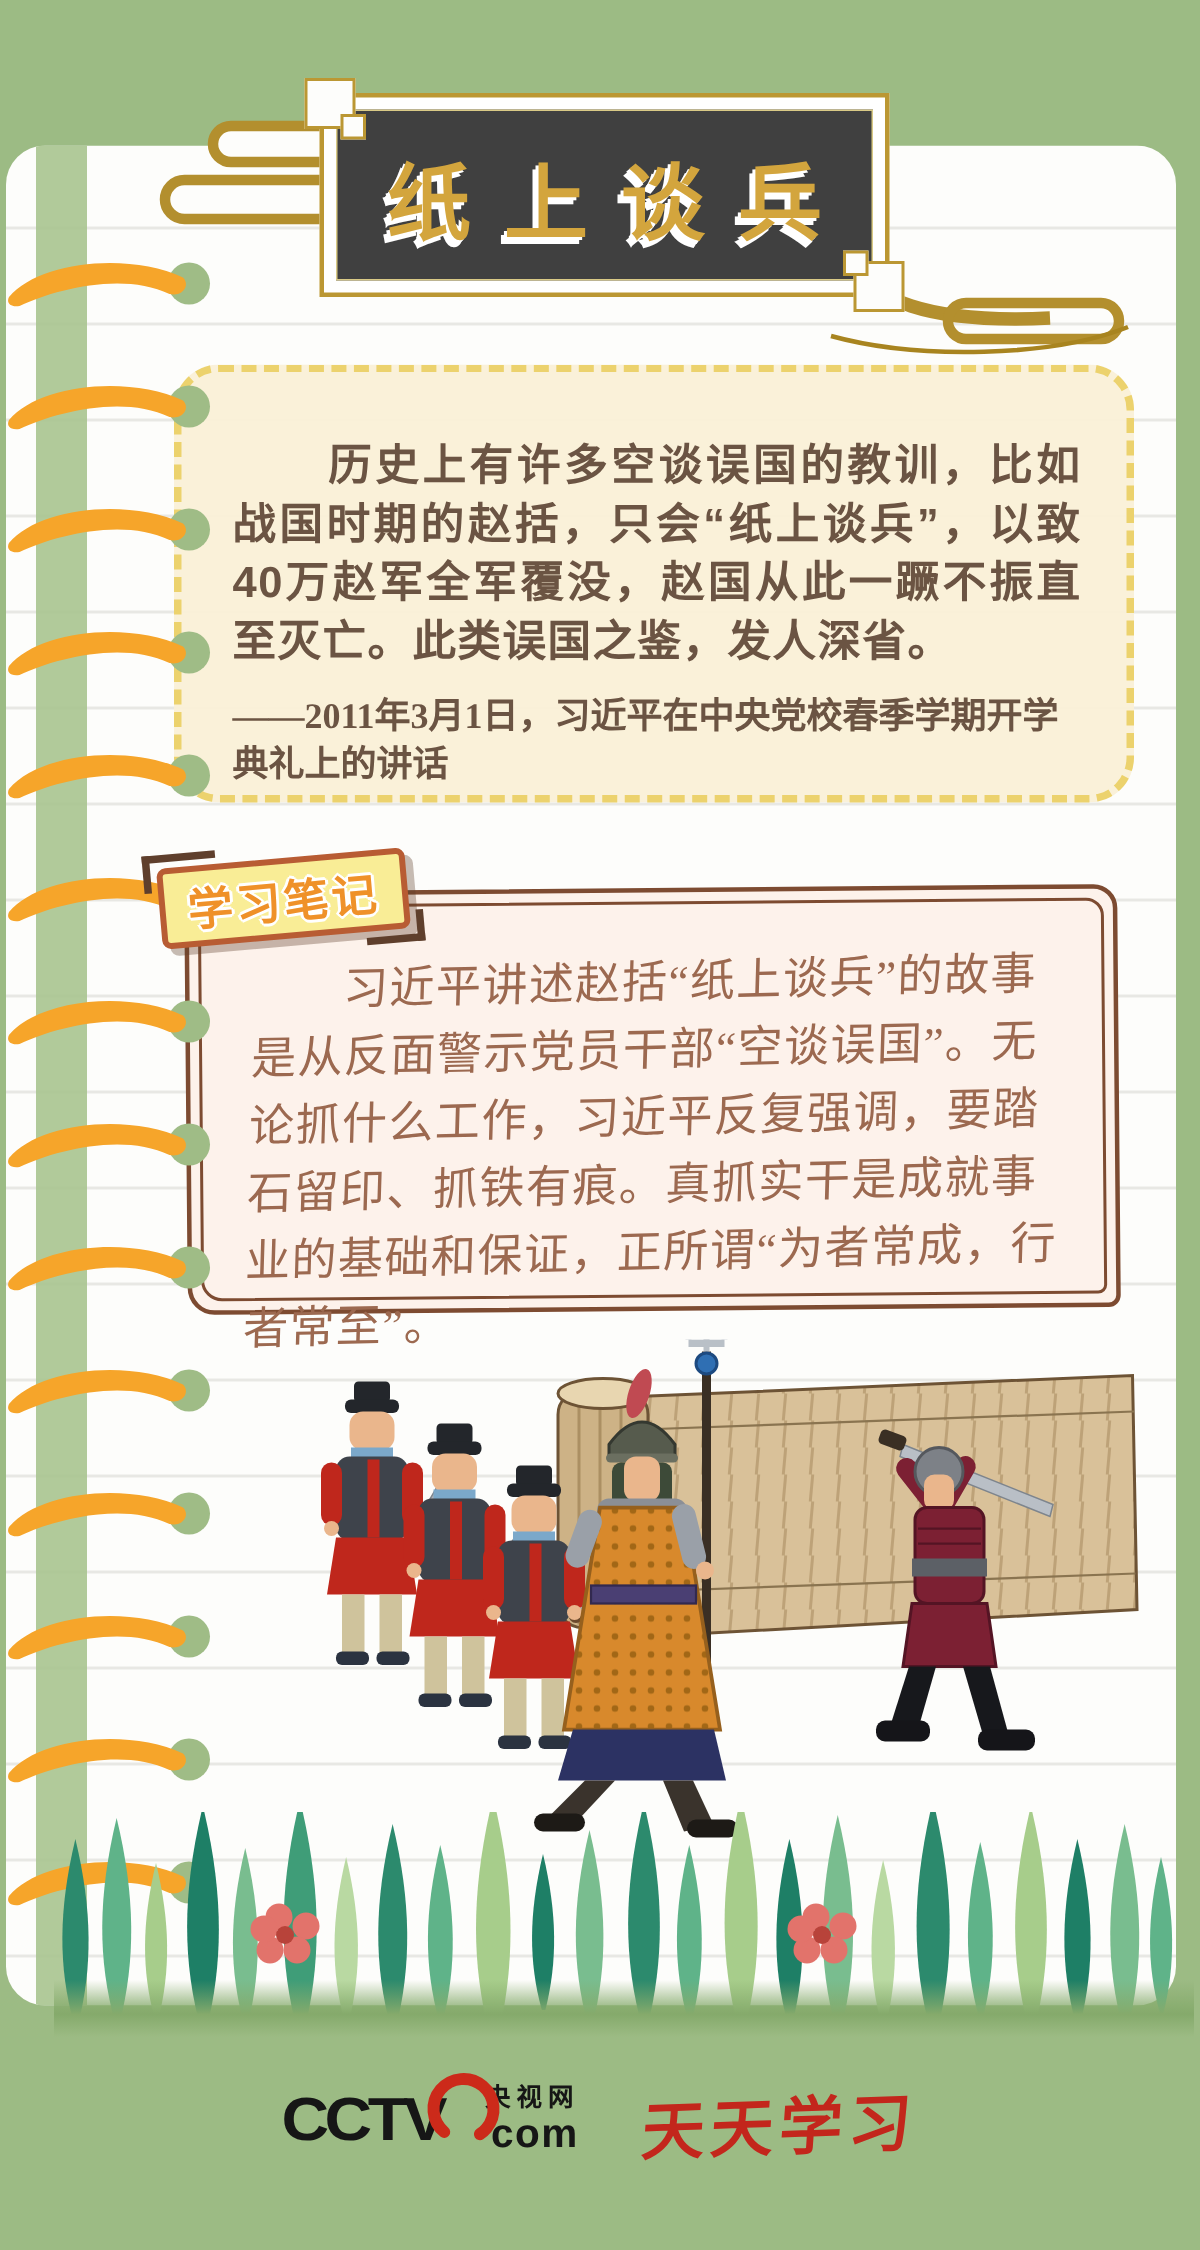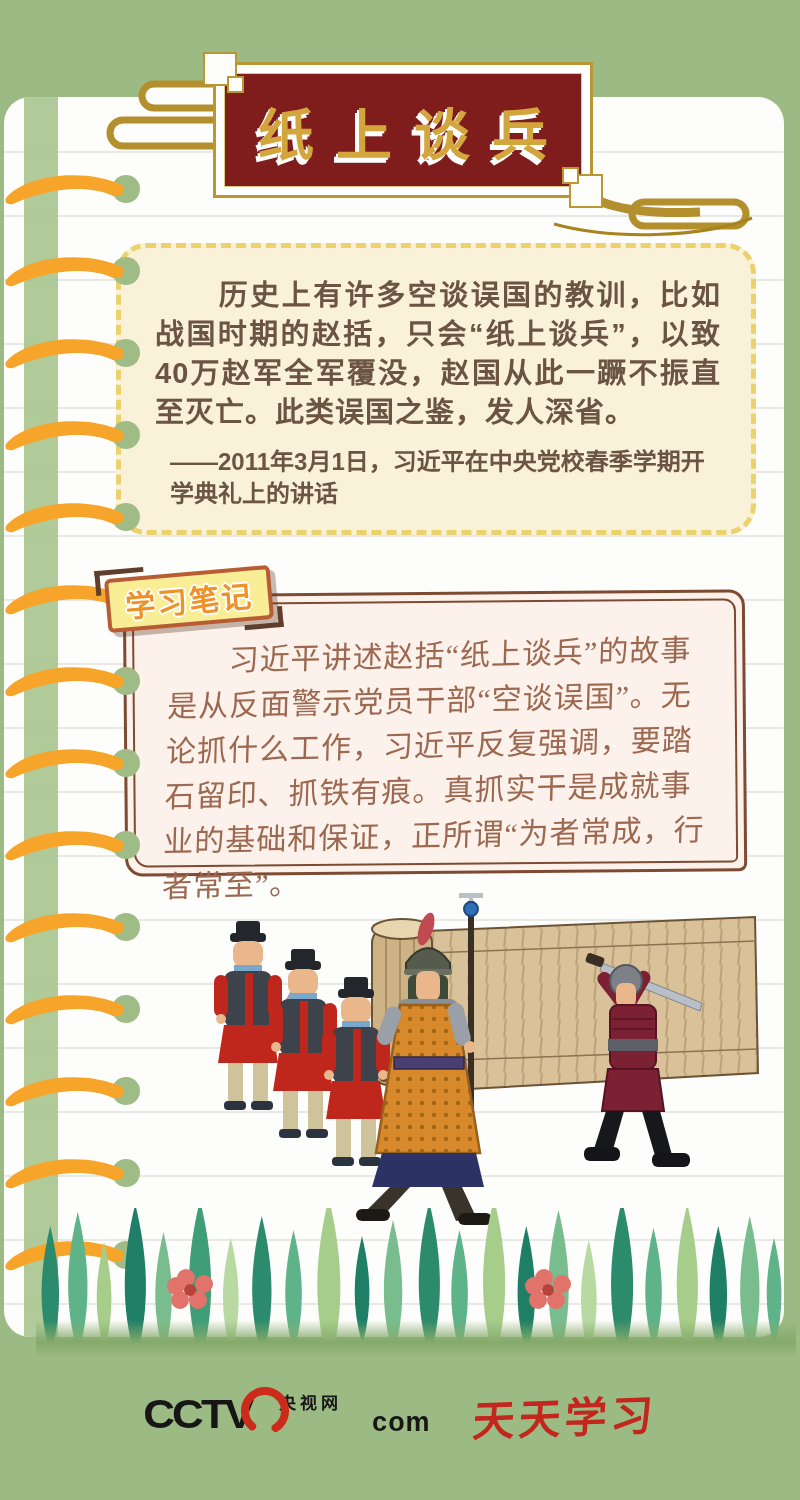--- a/index.html
+++ b/index.html
@@ -13,36 +13,36 @@
     background-size:100% 64px;background-position:0 56px;background-repeat:repeat;}
   .spine{position:absolute;left:20px;top:0;width:34px;height:100%;background:#a9c48f;opacity:.9;}
 
   .clips{position:absolute;left:0;top:166px;display:flex;flex-direction:column;gap:38px;z-index:4;}
   .clip{height:44px;width:150px;}
 
   
   .deco{position:absolute;z-index:2;}
   .title-box{position:absolute;left:213px;top:62px;width:380px;height:136px;z-index:3;
     border:3px solid #bb9733;background:#ffffff;padding:8px;box-sizing:border-box;}
-  .title-inner{width:100%;height:100%;background:#7f1d1d;border:1px solid #d9ca86;
+  .title-inner{width:100%;height:100%;background:#404040;border:1px solid #d9ca86;
     display:flex;align-items:center;justify-content:center;box-sizing:border-box;}
   .title-text{font-size:56px;font-weight:900;color:#d3a53d;letter-spacing:22px;text-indent:22px;
     text-shadow:-4px 5px 0 #ffffff,-2px 2px 0 #ffffff;}
   .orn{position:absolute;border:2px solid #bb9733;background:#fdfdfb;width:30px;height:30px;}
   .orn::after{content:'';position:absolute;width:13px;height:13px;border:2px solid #bb9733;background:#fdfdfb;}
   .orn-tl{left:-13px;top:-13px;} .orn-tl::after{right:-9px;bottom:-9px;}
   .orn-br{right:-13px;bottom:-13px;} .orn-br::after{left:-9px;top:-9px;}
 
   
   .quote-box{position:absolute;left:116px;top:243px;width:640px;height:292px;z-index:3;
     border:5px dashed #ecd26d;border-radius:30px;background:rgba(250,240,215,.96);
-    padding:28px 30px 0 34px;box-sizing:border-box;}
+    padding:44px 30px 0 34px;box-sizing:border-box;}
   .quote-text{margin:0;font-size:29px;line-height:39px;font-weight:bold;color:#6b5443;
     letter-spacing:1px;text-indent:2.2em;text-align:justify;}
-  .quote-attr{margin:14px 0 0 15px;font-size:24px;line-height:32px;font-weight:bold;color:#6b5443;}
+  .quote-attr{margin:14px 0 0 0;font-size:24px;line-height:32px;font-weight:bold;color:#6b5443;font-family:Liberation Serif, serif;}
 
   
   .notes-badge{position:absolute;left:106px;top:572px;width:166px;height:54px;z-index:5;
     background:#f9ed96;border:4px solid #b85c33;border-radius:6px;box-sizing:border-box;
     display:flex;align-items:center;justify-content:center;transform:rotate(-5deg);
     box-shadow:5px 5px 0 rgba(95,63,44,.35);}
   .notes-badge::before{content:'';position:absolute;left:-13px;top:-13px;width:44px;height:20px;
     border:5px solid #5f3f2c;border-right:none;border-bottom:none;z-index:-1;}
   .notes-badge::after{content:'';position:absolute;right:-13px;bottom:-13px;width:34px;height:16px;
     border:5px solid #5f3f2c;border-left:none;border-top:none;z-index:-1;}
@@ -58,21 +58,21 @@
 
   .illus{position:absolute;left:60px;top:893px;z-index:3;}
   .grass{position:absolute;left:36px;top:1208px;z-index:6;}
 
   
   .footer{position:absolute;left:0;top:1372px;width:800px;height:84px;display:flex;
     align-items:center;justify-content:center;gap:42px;z-index:2;}
   .cctv-group{display:flex;align-items:flex-end;}
   .cctv-word{font-size:44px;font-weight:900;color:#161616;letter-spacing:-3px;line-height:1;
     transform:scaleY(.92);}
-  .cctv-right{position:relative;margin-left:2px;display:flex;align-items:flex-start;}
+  .cctv-right{position:relative;margin-left:2px;display:flex;flex-direction:column;align-items:flex-start;}
   .cctv-arc{position:absolute;left:-16px;top:-26px;}
   .cctv-site{font-size:17px;font-weight:bold;color:#161616;letter-spacing:4px;margin-left:26px;margin-top:-20px;}
   .cctv-com{font-size:27px;font-weight:bold;color:#161616;letter-spacing:1px;line-height:1;margin-left:30px;}
   .brand{font-size:42px;font-weight:bold;color:#c3261c;font-family:"Liberation Serif","DejaVu Serif",serif;
     transform:rotate(-2deg) skewX(-6deg);letter-spacing:4px;}
 </style>
 </head>
 <body>
 
 <div class="stage">

